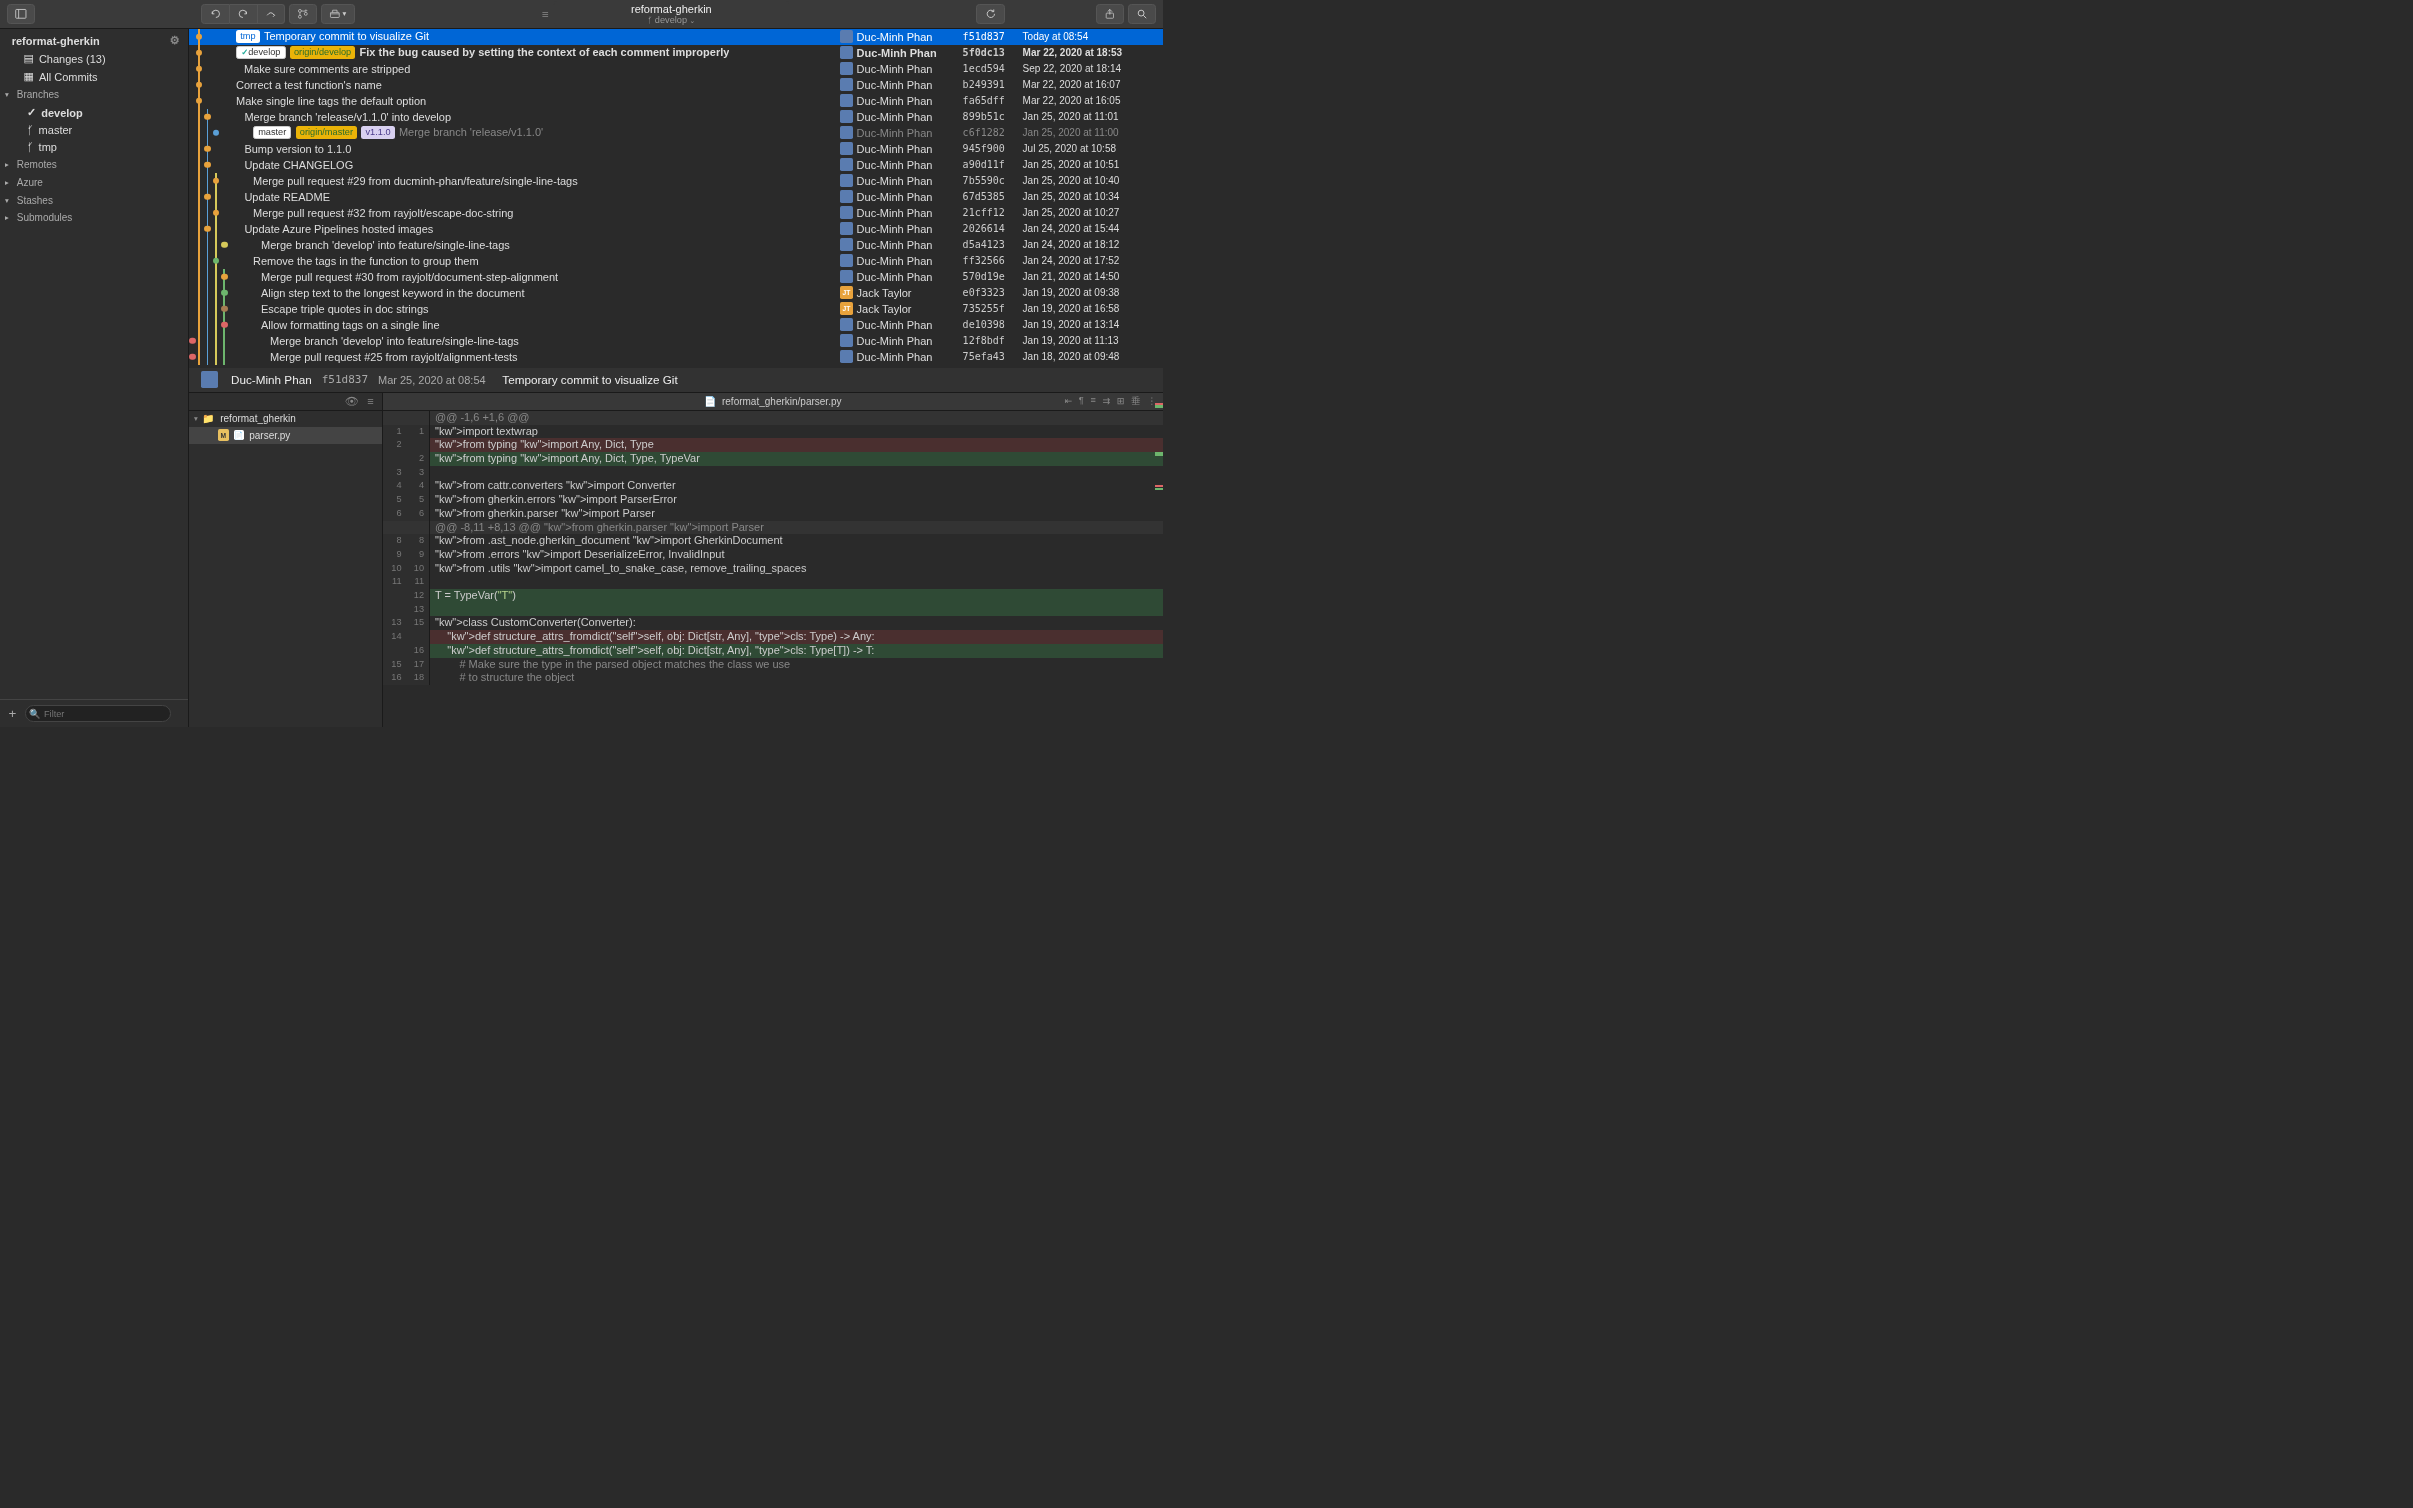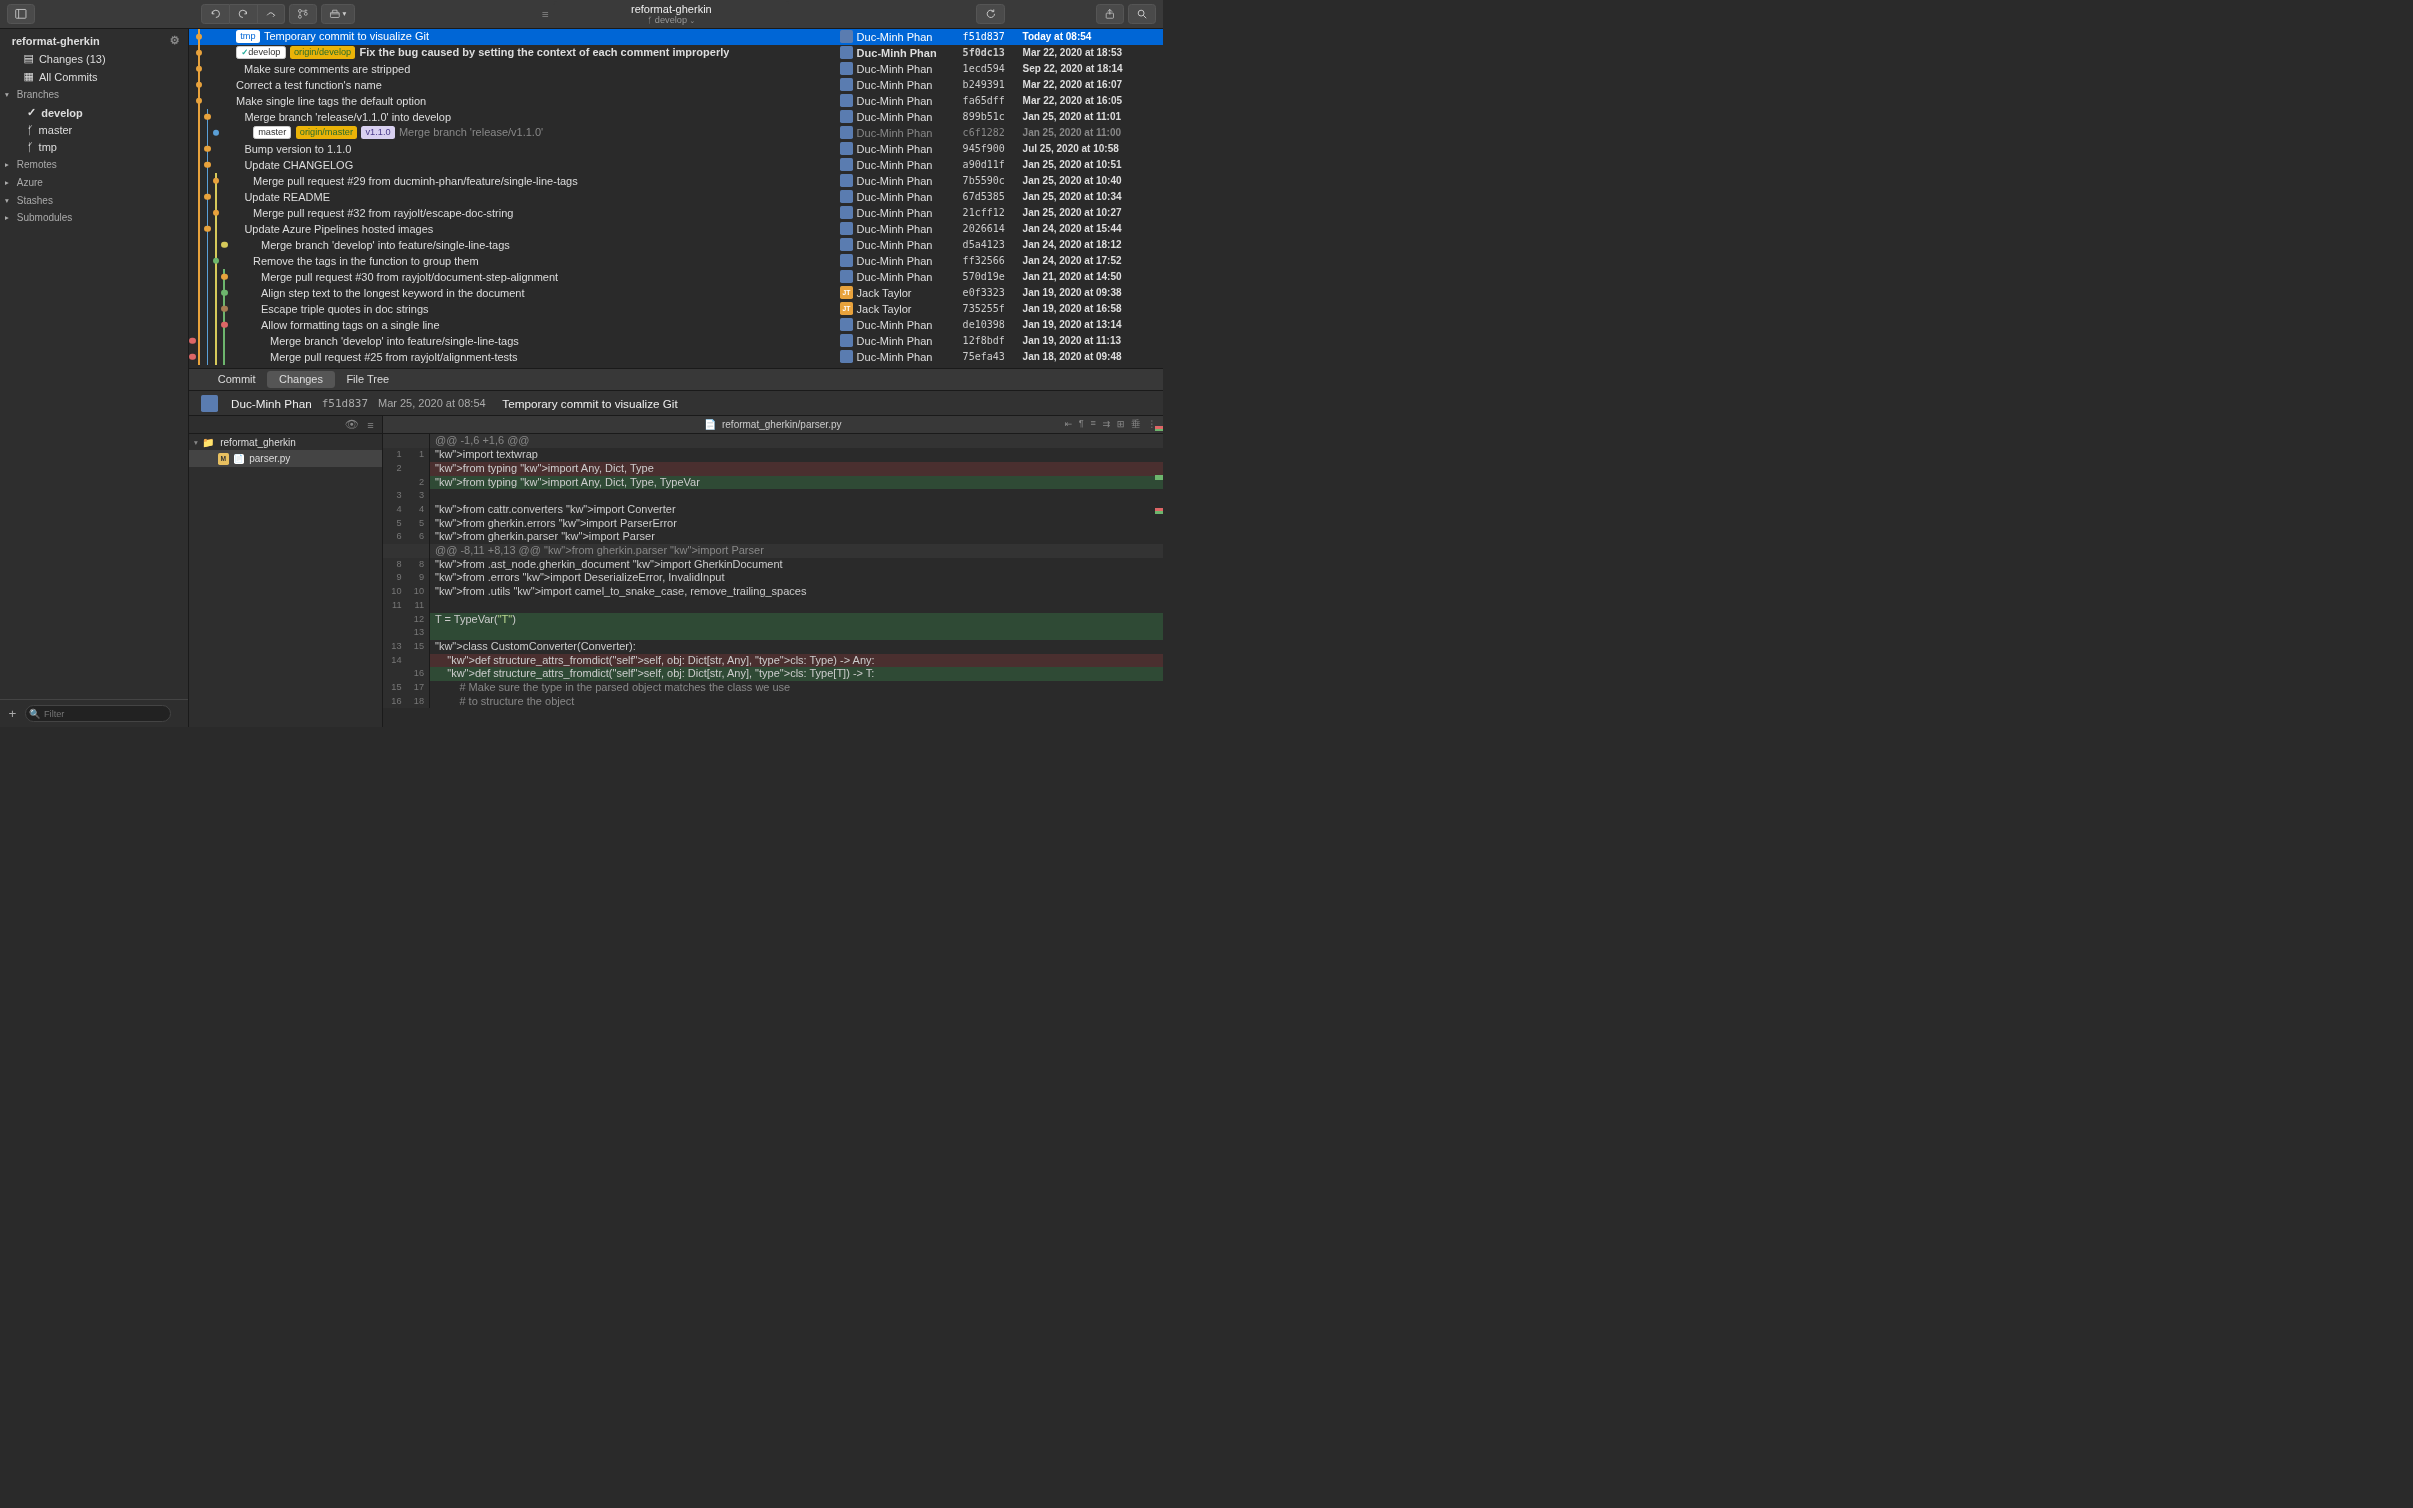--- a/index.html
+++ b/index.html
@@ -45,21 +45,21 @@
 .commit-row.selected { background: #0066d6; color: #fff; }
 .commit-row.bold .msg, .commit-row.bold .author, .commit-row.bold .hash, .commit-row.bold .date { font-weight: 700; }
 .graph { width: 47px; height: 100%; flex-shrink: 0; position: relative; }
 .msg-area { flex: 1; display: flex; align-items: center; gap: 4.2px; overflow: hidden; white-space: nowrap; }
 .msg { overflow: hidden; text-overflow: ellipsis; color: #ddd; }
 .commit-row.selected .msg { color: #fff; }
 .avatar { width: 13.4px; height: 13.4px; border-radius: 1.7px; background: #5a7cb0; flex-shrink: 0; margin-right: 3.4px; }
 .avatar.jt { background: #e8a23c; font-size: 6.7px; color: #fff; display:flex; align-items:center; justify-content:center; font-weight:600;}
 .author { width: 106px; flex-shrink: 0; color: #ddd; font-size: 11px; }
 .hash { width: 60px; flex-shrink: 0; font-family: ui-monospace, Menlo, monospace; color: #ccc; font-size: 10px; }
-.date { width: 132px; flex-shrink: 0; text-align: left; color: #ddd; font-size: 10px; font-weight: bold; }
+.date { width: 132px; flex-shrink: 0; text-align: left; color: #ddd; font-size: 10px; }
 .commit-row.selected .author, .commit-row.selected .hash, .commit-row.selected .date { color: #fff; }
 .badge { border-radius: 2.5px; padding: 0 4.2px; font-size: 9.2px; font-weight: 500; display: inline-flex; align-items:center; height:13.4px; line-height:13.4px;}
 .badge.tmp { background: #fff; color: #0066d6; }
 .badge.dev { background: #fff; color: #333; border:0.8px solid #ccc;}
 .badge.dev::before { content:"✓ "; color:#2a9; font-weight:700; font-size:8.4px;}
 .badge.origin { background: #eab308; color: #2a6e2a; }
 .badge.master { background: #fff; color: #333; border:0.8px solid #ccc;}
 .badge.ver { background: #d8d0f0; color: #4a3a8a; }
 .dimmed .msg, .dimmed .author, .dimmed .hash, .dimmed .date { color: #888; }
 
@@ -597,25 +597,20 @@
 
       <span class="msg">Merge pull request #25 from rayjolt/alignment-tests</span>
     </div>
     <div class="avatar "></div>
     <div class="author">Duc-Minh Phan</div>
     <div class="hash">75efa43</div>
     <div class="date">Jan 18, 2020 at 09:48</div>
   </div>
       </div>
 
-    <div class="detail-tabs">
-      <div class="dtab">Commit</div>
-      <div class="dtab active">Changes</div>
-      <div class="dtab">File Tree</div>
-    </div>
 
     <div class="commit-header">
       <div class="avatar"></div>
       <span class="ch-author">Duc-Minh Phan</span>
       <span class="ch-hash">f51d837</span>
       <span class="ch-date">Mar 25, 2020 at 08:54</span>
       <span class="ch-msg">Temporary commit to visualize Git</span>
     </div>
 
     <div class="diff-area">

